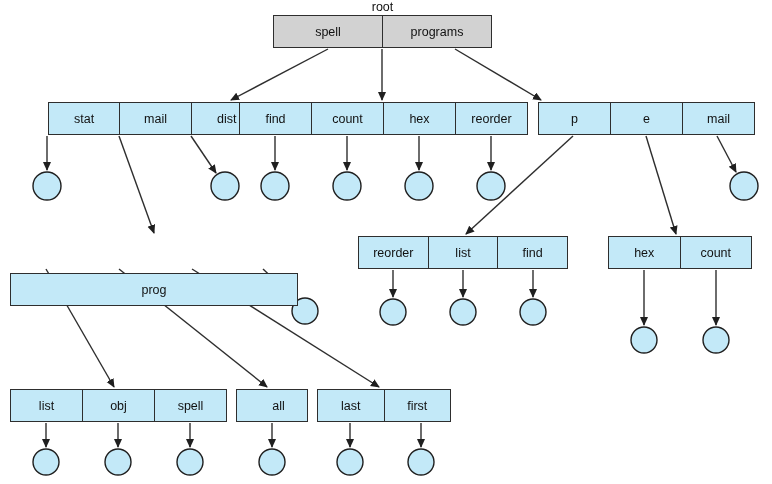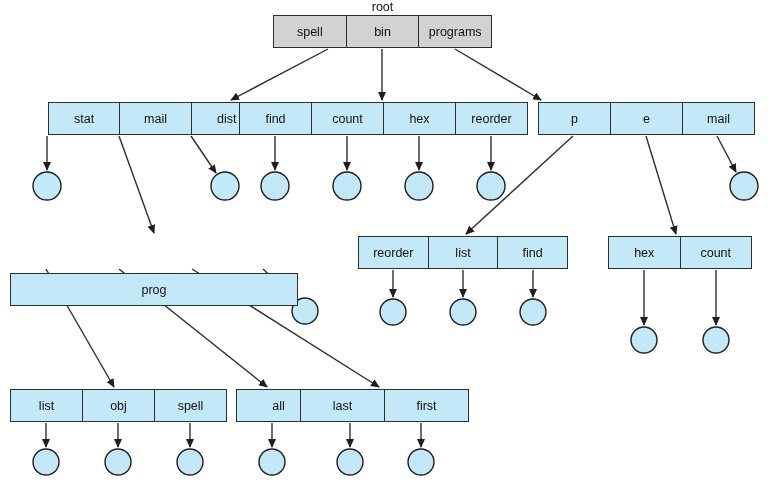--- a/index.html
+++ b/index.html
@@ -106,21 +106,20 @@
     <circle class="file-circle" cx="190" cy="462" r="13"></circle>
     <circle class="file-circle" cx="272" cy="462" r="13"></circle>
     <circle class="file-circle" cx="350" cy="462" r="13"></circle>
     <circle class="file-circle" cx="421" cy="462" r="13"></circle>
   </svg>
 
   <div class="root-label">root</div>
 
   <div class="node root" style="left:273px;top:15px;width:219px;">
     <div class="cell">spell</div>
-    <div class="cell">bin</div>
     <div class="cell">programs</div>
   </div>
 
   <div class="node" style="left:11px;top:102px;width:215px;margin-left:37px;">
     <div class="cell">stat</div>
     <div class="cell">mail</div>
     <div class="cell">dist</div>
   </div>
 
   <div class="node" style="left:239px;top:102px;width:289px;">
@@ -154,18 +153,18 @@
   <div class="node" style="left:10px;top:389px;width:217px;">
     <div class="cell">list</div>
     <div class="cell">obj</div>
     <div class="cell">spell</div>
   </div>
 
   <div class="node" style="left:236px;top:389px;width:72px;padding-left:13px;">
     <div class="cell">all</div>
   </div>
 
-  <div class="node" style="left:300px;top:389px;width:169px;">
+  <div class="node" style="left:317px;top:389px;width:134px;">
     <div class="cell">last</div>
     <div class="cell">first</div>
   </div>
 
 </div>
 
 </body></html>

